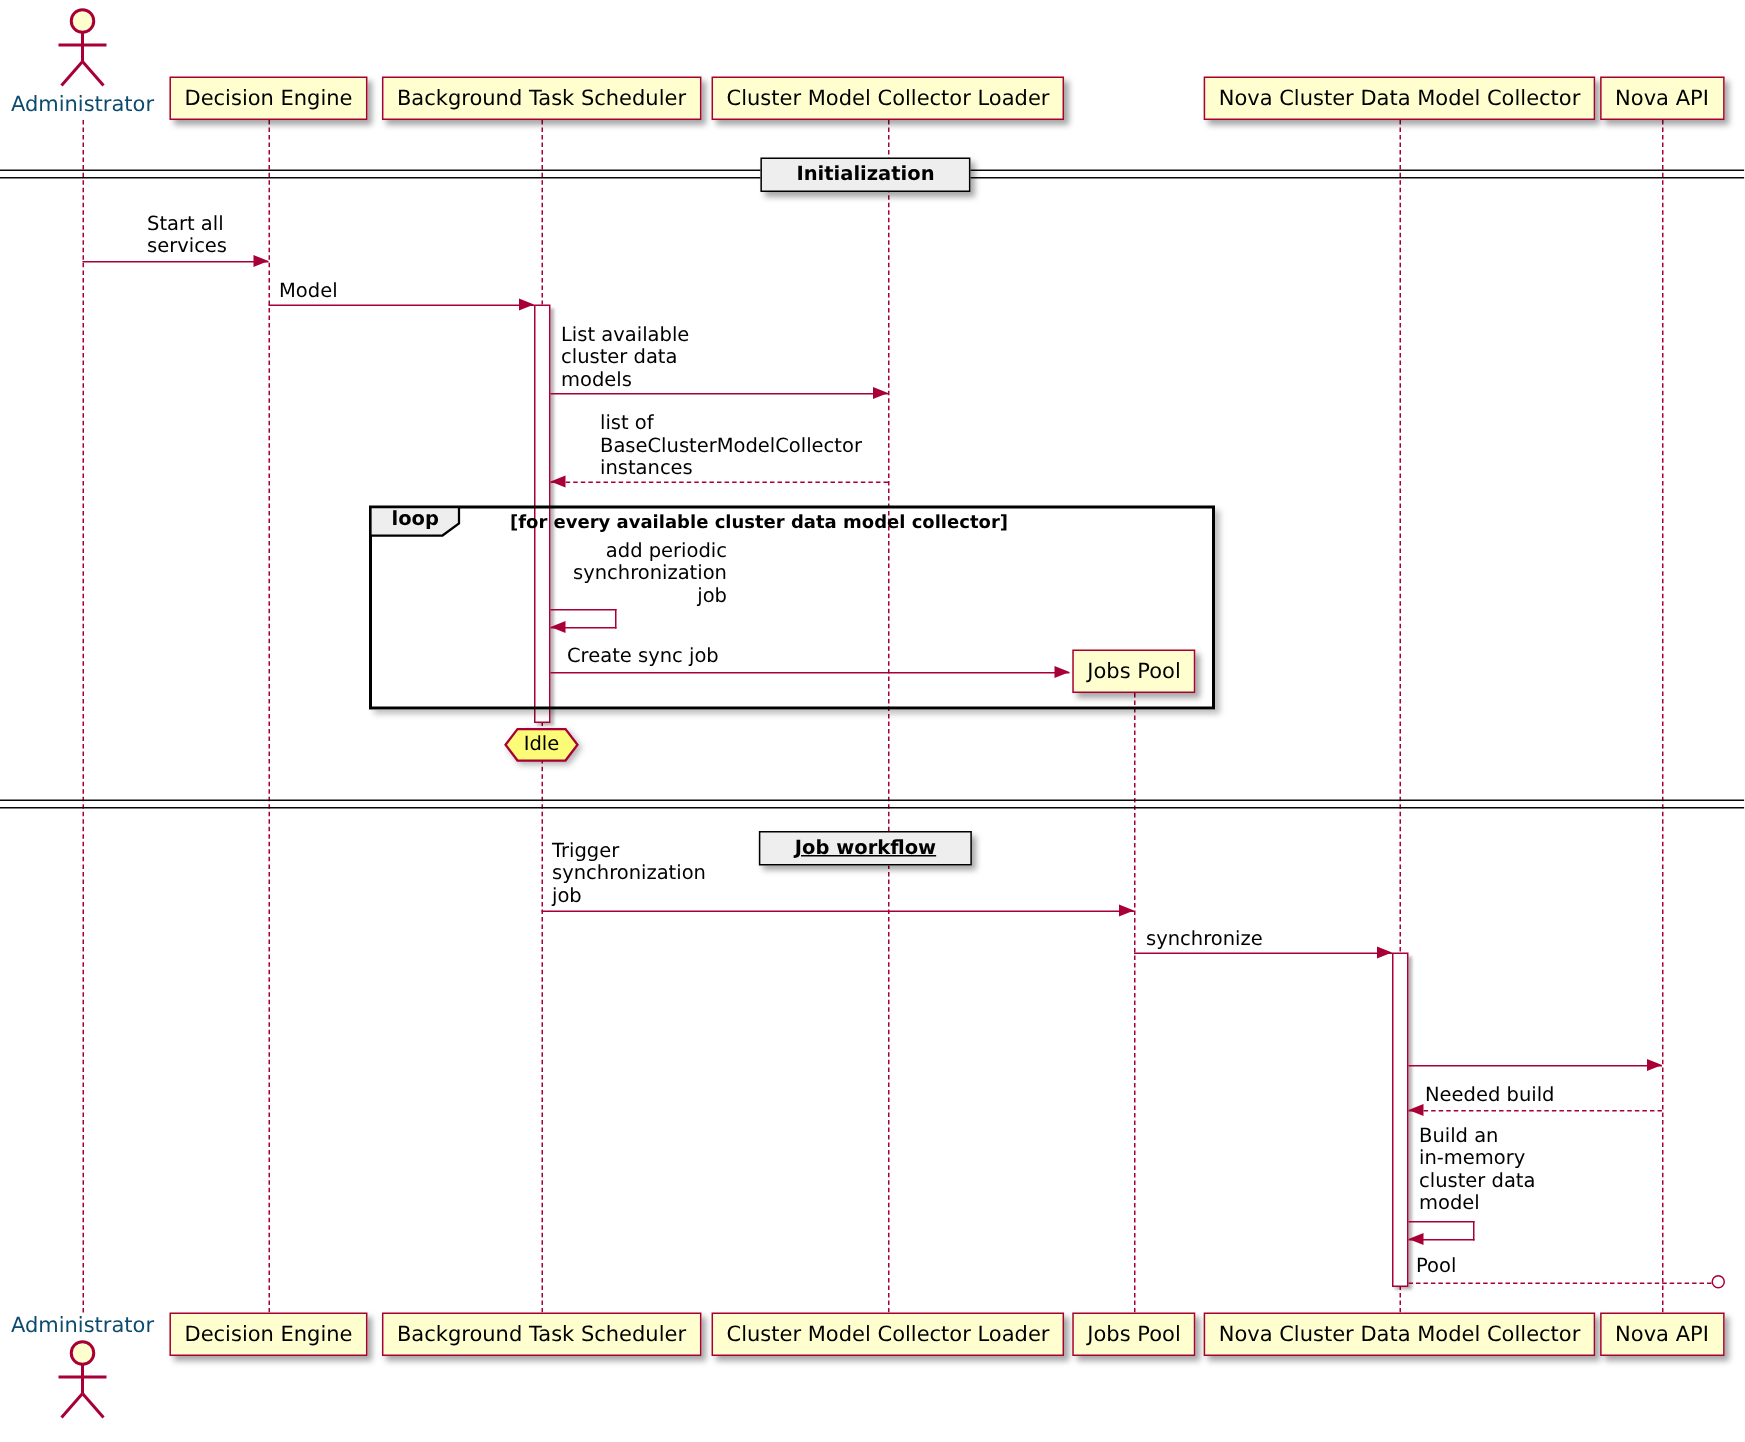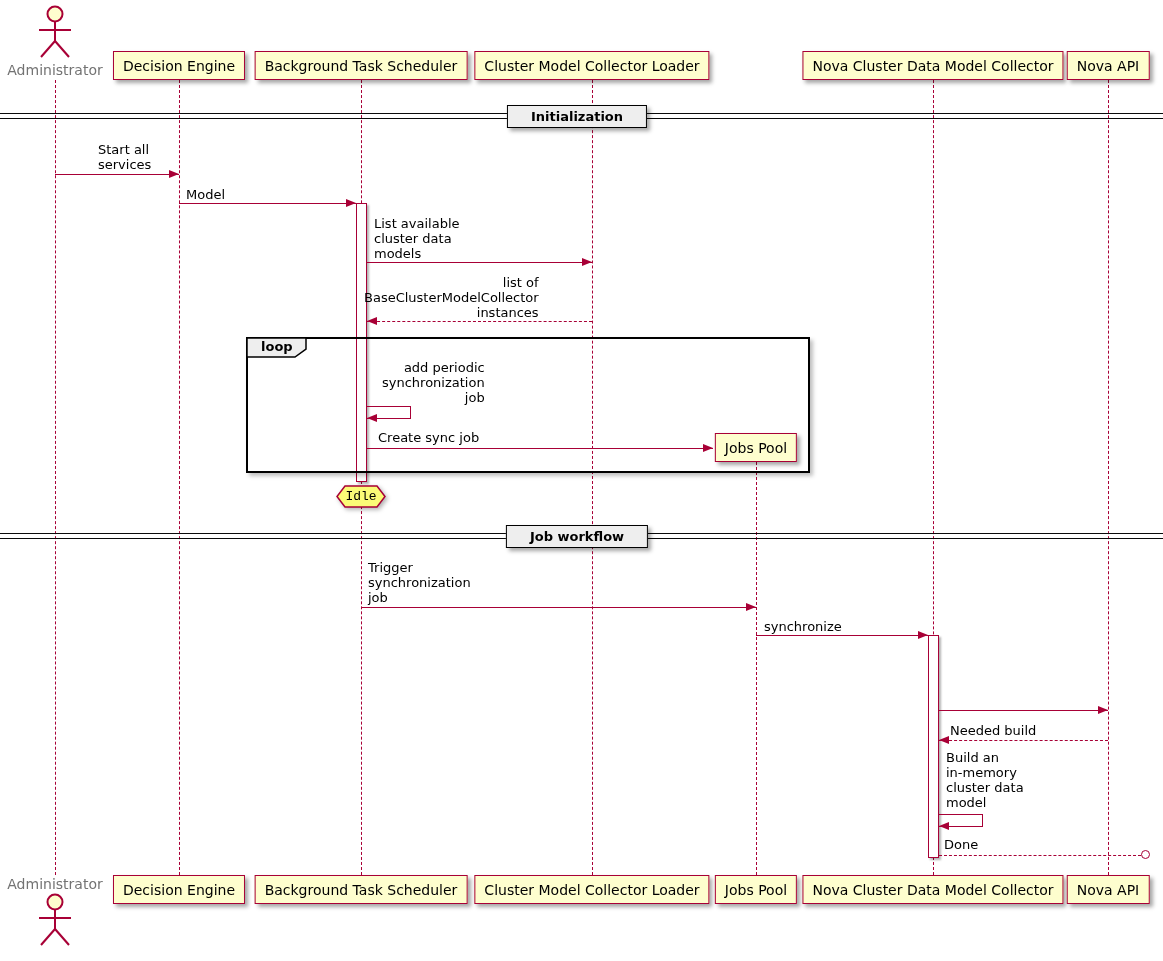--- a/index.html
+++ b/index.html
@@ -29,22 +29,22 @@
     position:absolute; transform:translateX(-50%);
     background:#EEEEEE; border:1.75px solid #000;
     padding:3px 23px; font-weight:bold; font-size:13px; color:#000;
     box-shadow:3px 3px 4px rgba(0,0,0,0.35); white-space:nowrap;
   }
   .loop-frame { position:absolute; border:2px solid #000; box-shadow:3px 3px 4px rgba(0,0,0,0.25); }
   .loop-keyword { position:absolute; font-weight:bold; font-size:13px; color:#000; }
   .loop-cond { position:absolute; font-weight:bold; font-size:12px; color:#000; white-space:nowrap; }
   .hex-note { position:absolute; display:flex; align-items:center; justify-content:center; }
   .hex-note svg { position:absolute; inset:0; filter:drop-shadow(2px 2px 2px rgba(0,0,0,0.3)); }
-  .hex-note span { position:relative; font-size:13px; color:#000;font-family:Liberation Mono, monospace; }
-  .actor-label { position:absolute; transform:translateX(-50%); font-size:14px; color:#737373; white-space:nowrap; }
+  .hex-note span { position:relative; font-size:13px; color:#000; }
+  .actor-label { position:absolute; transform:translateX(-50%); font-size:14px; color:#0c4a6e; white-space:nowrap; }
   .actor-svg { position:absolute; }
   .endpoint-circle { position:absolute; width:9px; height:9px; border:1.5px solid #A80036; border-radius:50%; background:#fff; }
 </style>
 </head>
 <body>
 
 <div class="canvas">
 
   <div class="lifeline" style="left:55px; top:80px; height:795px;"></div>
   <div class="lifeline" style="left:179px; top:80px; height:795px;"></div>
@@ -83,31 +83,32 @@
   <div class="ah-r" style="left:346px; top:199px;"></div>
 
   <div class="activation" style="left:356px; top:203px; height:279px;"></div>
 
   <div class="msg" style="left:374px; top:216px;">List available
 cluster data
 models</div>
   <div class="line" style="left:367px; top:262px; width:225px;"></div>
   <div class="ah-r" style="left:582px; top:258px;"></div>
 
-  <div class="msg" style="left:364px; top:275px;text-align:right;">list of
+  <div class="msg" style="left:400px; top:275px;">list of
 BaseClusterModelCollector
 instances</div>
   <div class="line dashed" style="left:367px; top:321px; width:225px;"></div>
   <div class="ah-l" style="left:367px; top:317px;"></div>
 
   <div class="loop-frame" style="left:246px; top:337px; width:564px; height:136px;"></div>
   <svg style="position:absolute; left:246px; top:337px;" width="62" height="21">
     <path d="M1,1 H60 V12 L49,20 H1 Z" fill="#EEEEEE" stroke="#000" stroke-width="1.5"></path>
   </svg>
   <span class="loop-keyword" style="left:261px; top:339px;">loop</span>
+  <span class="loop-cond" style="left:340px; top:341px;">[for every available cluster data model collector]</span>
 
   <div class="msg" style="left:382px; top:360px;text-align:right;">add periodic
 synchronization
 job</div>
   <div class="selfmsg" style="left:367px; top:406px;"></div>
   <div class="ah-l" style="left:367px; top:414px;"></div>
 
   <div class="msg" style="left:378px; top:430px;">Create sync job</div>
   <div class="line" style="left:367px; top:448px; width:346px;"></div>
   <div class="ah-r" style="left:703px; top:444px;"></div>
@@ -115,21 +116,21 @@
 
   <div class="hex-note" style="left:336px; top:485px; width:50px; height:23px;">
     <svg width="50" height="23">
       <polygon points="9,1 41,1 49,11.5 41,22 9,22 1,11.5" fill="#FBFB77" stroke="#A80036" stroke-width="1.5"></polygon>
     </svg>
     <span>Idle</span>
   </div>
 
   <div class="divider-line" style="top:533px;"></div>
   <div class="divider-line" style="top:538px;"></div>
-  <div class="divider-label" style="left:577px; top:525px;">Job workflow</div>
+  <div class="divider-label" style="left:577px; top:554px;text-decoration:underline;">Job workflow</div>
 
   <div class="msg" style="left:368px; top:560px;">Trigger
 synchronization
 job</div>
   <div class="line" style="left:361px; top:607px; width:395px;"></div>
   <div class="ah-r" style="left:746px; top:603px;"></div>
 
   <div class="msg" style="left:764px; top:619px;">synchronize</div>
   <div class="line" style="left:756px; top:635px; width:172px;"></div>
   <div class="ah-r" style="left:918px; top:631px;"></div>
@@ -143,21 +144,21 @@
   <div class="line dashed" style="left:939px; top:740px; width:169px;"></div>
   <div class="ah-l" style="left:939px; top:736px;"></div>
 
   <div class="msg" style="left:946px; top:750px;">Build an
 in-memory
 cluster data
 model</div>
   <div class="selfmsg" style="left:939px; top:814px;"></div>
   <div class="ah-l" style="left:939px; top:822px;"></div>
 
-  <div class="msg" style="left:944px; top:837px;">Done</div>
+  <div class="msg" style="left:944px; top:837px;">Pool</div>
   <div class="line dashed" style="left:939px; top:855px; width:202px;"></div>
   <div class="endpoint-circle" style="left:1141px; top:850px;"></div>
 
   <div class="actor-label" style="left:55px; top:876px;">Administrator</div>
   <div class="participant" style="left:179px; top:875px;">Decision Engine</div>
   <div class="participant" style="left:361px; top:875px;">Background Task Scheduler</div>
   <div class="participant" style="left:592px; top:875px;">Cluster Model Collector Loader</div>
   <div class="participant" style="left:756px; top:875px;">Jobs Pool</div>
   <div class="participant" style="left:933px; top:875px;">Nova Cluster Data Model Collector</div>
   <div class="participant" style="left:1108px; top:875px;">Nova API</div>

